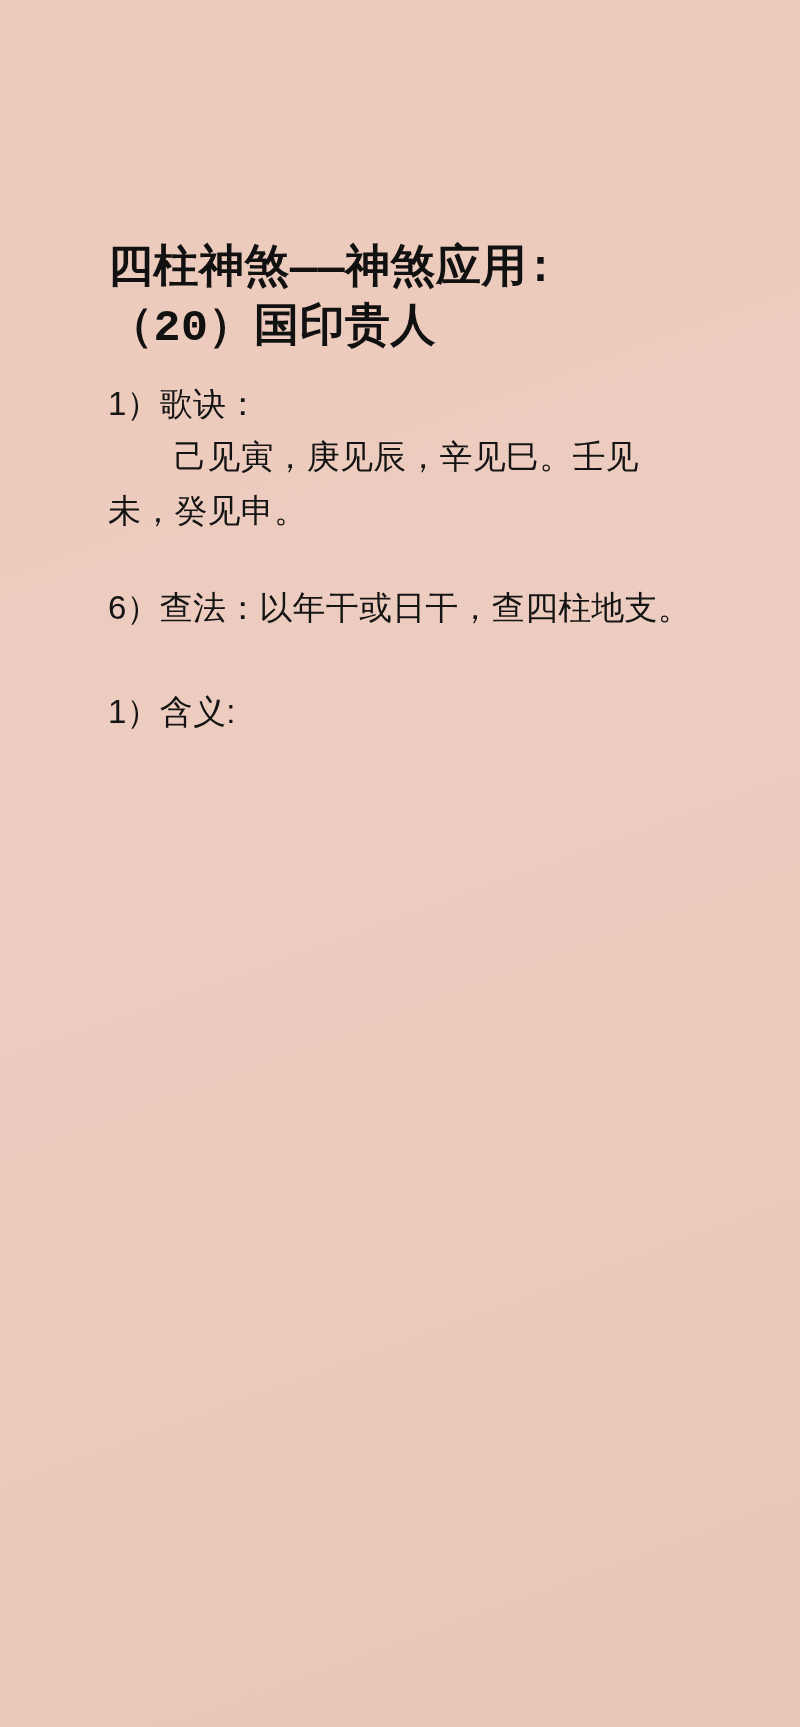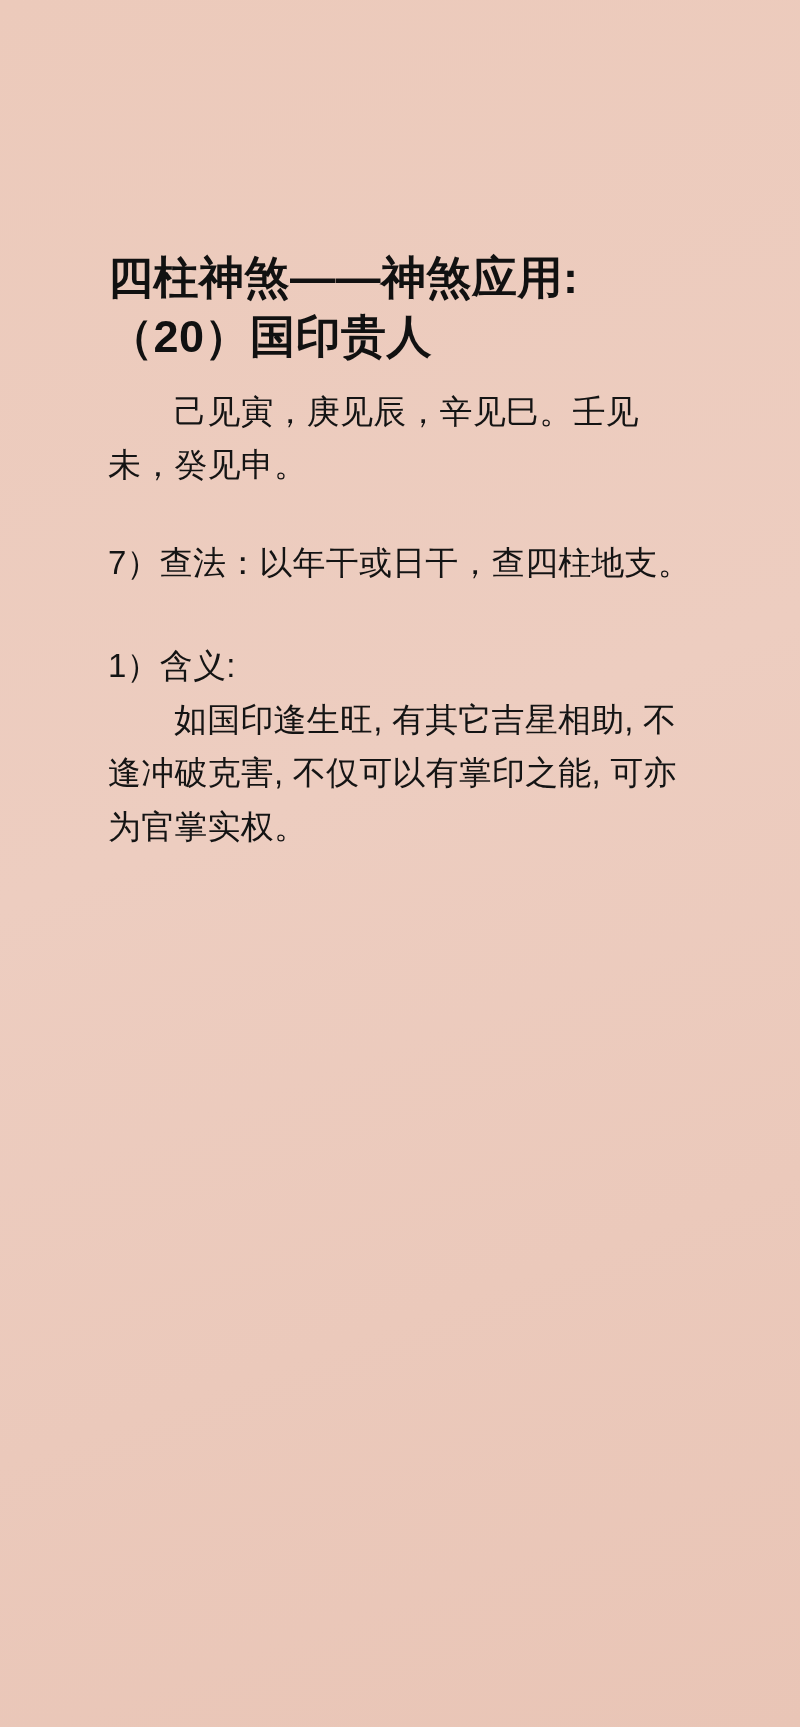--- a/index.html
+++ b/index.html
@@ -20,22 +20,23 @@
     height: 1727px;
     background: linear-gradient(160deg, #eccabb 0%, #edcdc0 45%, #e9c5b6 100%);
     box-sizing: border-box;
     padding: 240px 108px 0 108px;
   }
   .title {
     font-size: 45px;
     font-weight: bold;
     line-height: 1.32;
     letter-spacing: 0.5px;
-    margin: 8px 0 18px 0;
+    margin: 0 0 18px 0;
     color: #111;
+    font-family: Liberation Mono, monospace;
   }
   .title .line2 {
     display: block;
   }
   .section {
     margin: 0 0 4px 0;
   }
   .para {
     font-size: 33px;
     line-height: 1.62;
@@ -53,29 +54,29 @@
 <body>
 
 <div class="page">
 
   <h1 class="title">
     <span>四柱神煞——神煞应用:</span>
     <span class="line2">（20）国印贵人</span>
   </h1>
 
   <div class="section">
+    <p class="para">1）歌诀：</p>
     <p class="para indent">己见寅，庚见辰，辛见巳。壬见未，癸见申。</p>
   </div>
 
   <div class="gap-md"></div>
 
   <div class="section">
-    <p class="para">7）查法：以年干或日干，查四柱地支。</p>
+    <p class="para">6）查法：以年干或日干，查四柱地支。</p>
   </div>
 
   <div class="gap-lg"></div>
 
   <div class="section">
     <p class="para">1）含义:</p>
-    <p class="para indent">如国印逢生旺, 有其它吉星相助, 不逢冲破克害, 不仅可以有掌印之能, 可亦为官掌实权。</p>
   </div>
 
 </div>
 
 </body></html>

